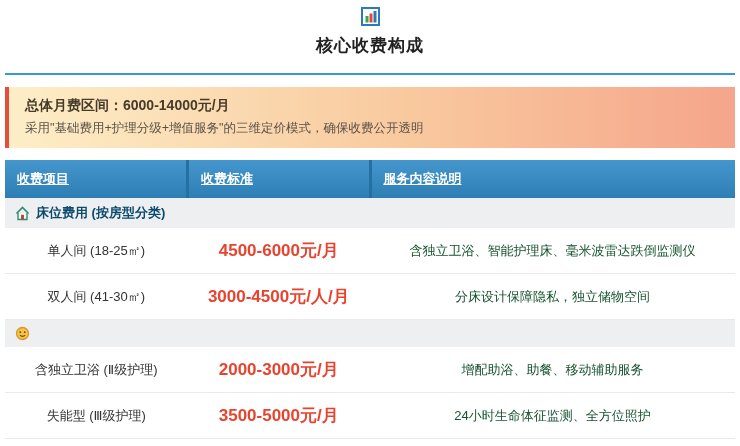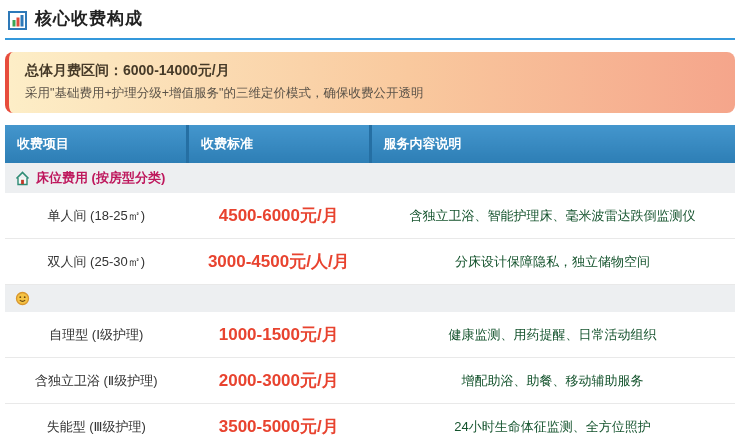--- a/index.html
+++ b/index.html
@@ -7,32 +7,33 @@
     width: 740px; height: 446px;
     background: #ffffff;
     font-family: "Liberation Sans", "DejaVu Sans", sans-serif;
     overflow: hidden;
     position: relative;
   }
   .page { padding: 5px 5px 0 5px; position: relative; }
 
   
   .title-bar {
-    display: flex; align-items: flex-end; gap: 8px;
-    padding: 2px 3px 8px 3px;
+    display: flex; align-items: center; gap: 8px;
+    padding: 2px 3px 16px 3px;
     border-bottom: 2px solid #3498db;
+    flex-direction: column;
   }
   .title-bar h1 { font-size: 17px; font-weight: bold; color: #222; letter-spacing: 1px; }
   .chart-icon-svg { width: 19px; height: 19px; display: block; }
 
   
   .summary-box {
     margin-top: 12px;
     border-left: 4px solid #e74c3c;
-    border-radius: 8px;
+    border-radius: 0;
     background: linear-gradient(90deg, #fdeec7 0%, #f9c99e 55%, #f5a58b 100%);
     padding: 10px 16px 11px 16px;
   }
   .summary-box .line1 { font-size: 14px; font-weight: bold; color: #463a28; margin-bottom: 5px; }
   .summary-box .line2 { font-size: 12.5px; color: #5a5248; }
 
   
   table.fee-table {
     width: 100%;
     margin-top: 12px;
@@ -44,29 +45,30 @@
   .fee-table col.c3 { width: 50%; }
 
   .fee-table thead th {
     background: linear-gradient(180deg, #4496cd 0%, #2d7eb5 100%);
     color: #ffffff;
     font-size: 13px;
     font-weight: bold;
     text-align: left;
     padding: 10px 12px;
     border-right: 3px solid #256fa3;
+    text-decoration: underline;
   }
   .fee-table thead th:last-child { border-right: none; }
 
   .section-row td {
     background: #edeff1;
     padding: 6px 10px;
     font-size: 13px;
     font-weight: bold;
-    color: #be185d;
+    color: #0c4a6e;
   }
   .section-row .sec-inner { display: flex; align-items: center; gap: 6px; }
   .sec-icon-svg { width: 15px; height: 15px; display: block; flex: 0 0 auto; }
 
   .data-row td {
     padding: 11px 12px;
     font-size: 13px;
     border-bottom: 1px solid #e9e9e9;
     vertical-align: middle;
     text-align: center;
@@ -120,41 +122,36 @@
             <span>床位费用 (按房型分类)</span>
           </span>
         </td>
       </tr>
       <tr class="data-row">
         <td class="item">单人间 (18-25㎡)</td>
         <td class="price">4500-6000元/月</td>
         <td class="desc">含独立卫浴、智能护理床、毫米波雷达跌倒监测仪</td>
       </tr>
       <tr class="data-row">
-        <td class="item">双人间 (25-30㎡)</td>
+        <td class="item">双人间 (41-30㎡)</td>
         <td class="price">3000-4500元/人/月</td>
         <td class="desc">分床设计保障隐私，独立储物空间</td>
       </tr>
 
       <tr class="section-row">
         <td colspan="3">
           <span class="sec-inner">
             <svg class="sec-icon-svg" viewBox="0 0 15 15">
               <circle cx="7.5" cy="7.5" r="6" fill="#f6c344" stroke="#d9972f" stroke-width="1.3"></circle>
               <circle cx="5.3" cy="6.2" r="0.9" fill="#6b4a12"></circle>
               <circle cx="9.7" cy="6.2" r="0.9" fill="#6b4a12"></circle>
               <path d="M4.8 9.2 Q7.5 11.6 10.2 9.2" fill="none" stroke="#6b4a12" stroke-width="1.1"></path>
             </svg>
           </span>
         </td>
-      </tr>
-      <tr class="data-row">
-        <td class="item">自理型 (Ⅰ级护理)</td>
-        <td class="price">1000-1500元/月</td>
-        <td class="desc">健康监测、用药提醒、日常活动组织</td>
       </tr>
       <tr class="data-row">
         <td class="item">含独立卫浴 (Ⅱ级护理)</td>
         <td class="price">2000-3000元/月</td>
         <td class="desc">增配助浴、助餐、移动辅助服务</td>
       </tr>
       <tr class="data-row">
         <td class="item">失能型 (Ⅲ级护理)</td>
         <td class="price">3500-5000元/月</td>
         <td class="desc">24小时生命体征监测、全方位照护</td>

